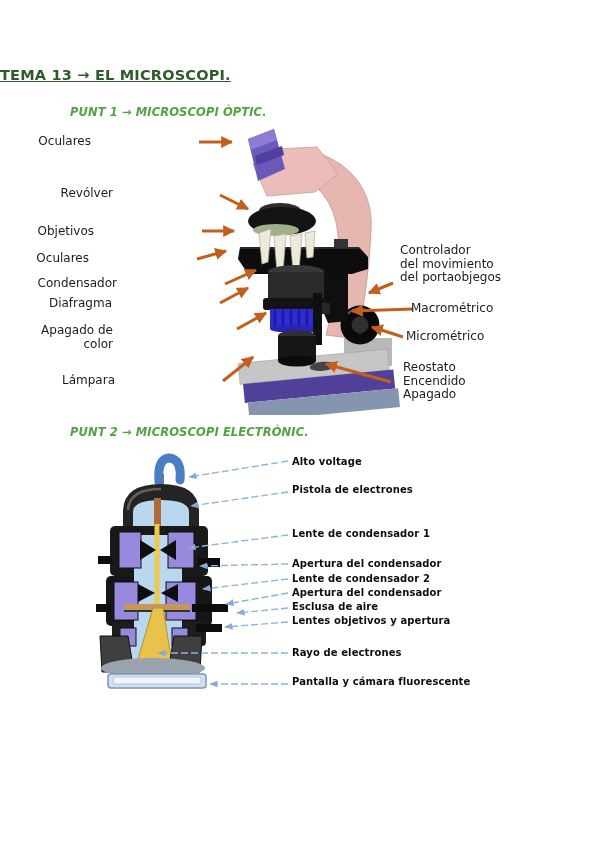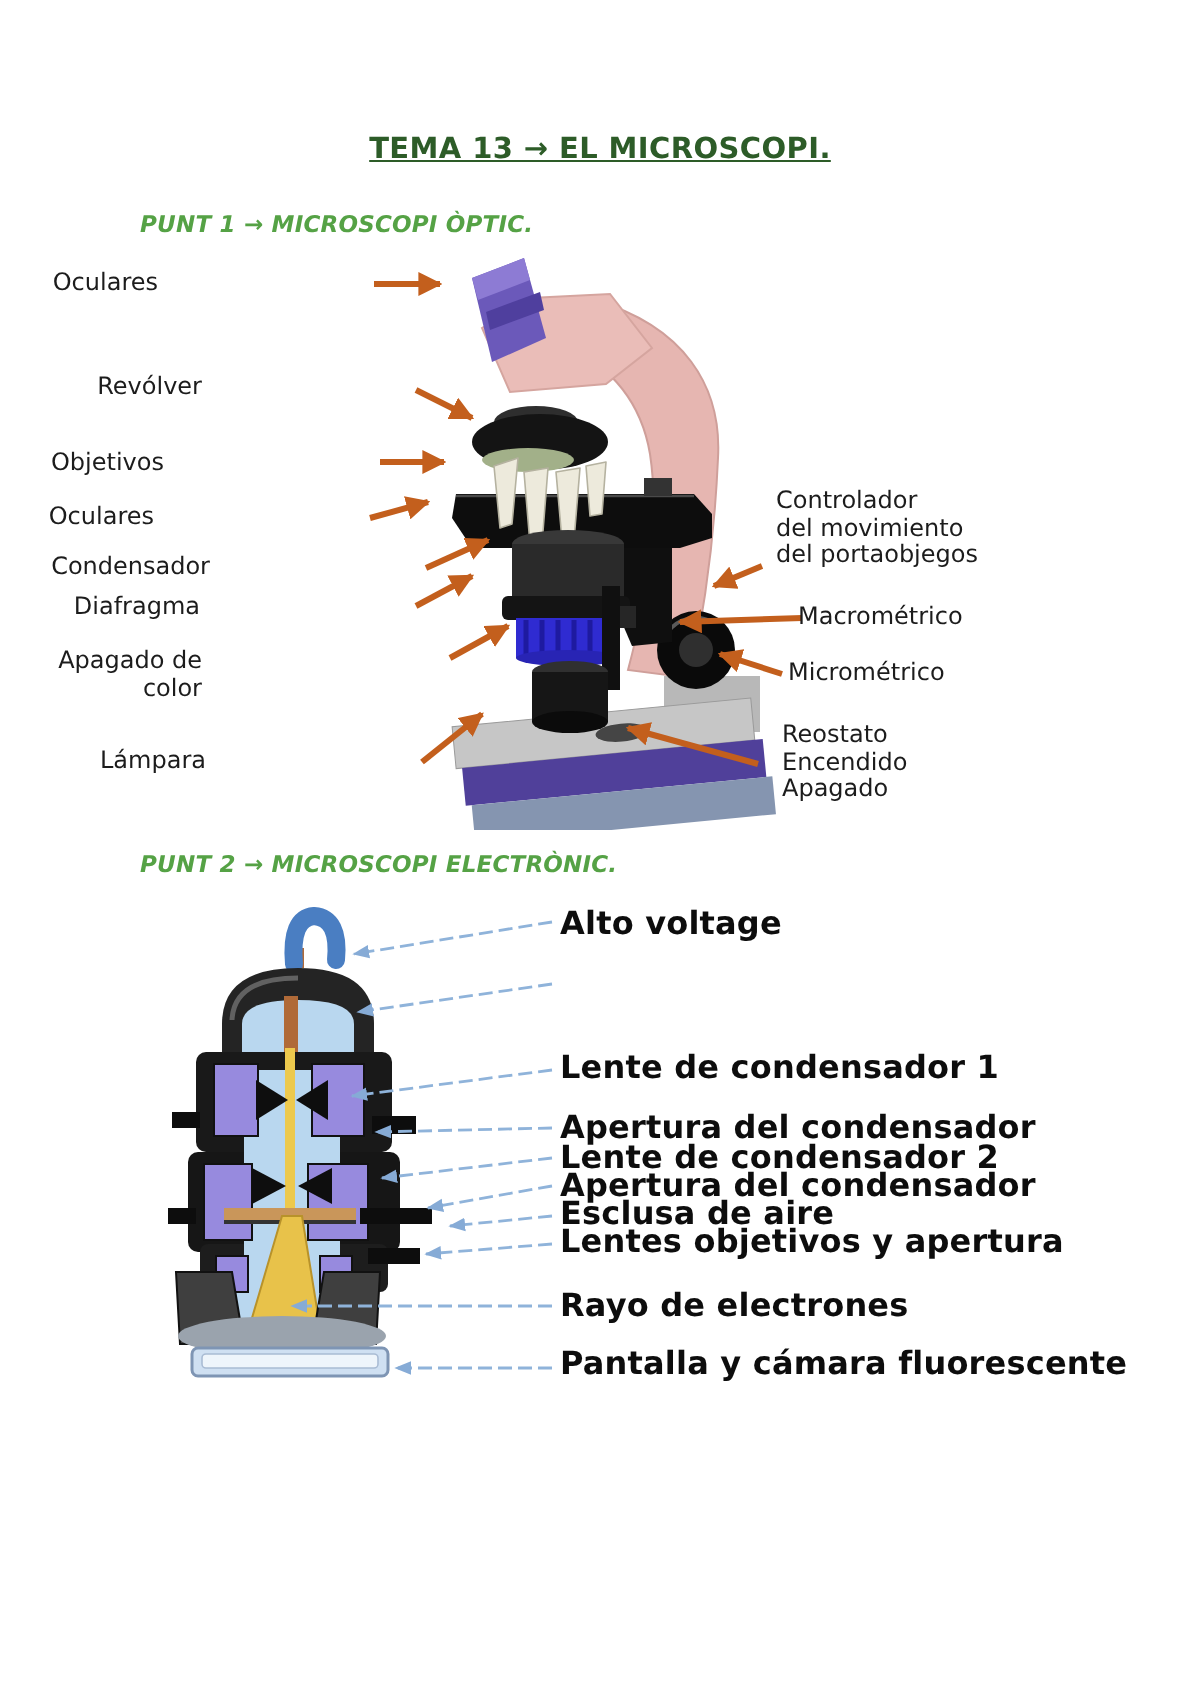--- a/index.html
+++ b/index.html
@@ -1,41 +1,41 @@
 <!DOCTYPE html>
 <html><head>
 <meta charset="utf-8">
 <style>
   html,body{margin:0;padding:0;background:#ffffff;}
   .page{
     position:relative;width:600px;height:848px;background:#ffffff;
     font-family:"DejaVu Sans","Liberation Sans",sans-serif;overflow:hidden;
   }
   .title{
-    position:absolute;top:67px;left:0;width:100%;margin:0;text-align:center;
+    position:absolute;top:67px;left:0;width:100%;margin:0;text-align:left;
     font-size:14.5px;font-weight:bold;color:#2d5c28;text-decoration:underline;
     letter-spacing:.2px;
   }
   .punt{
     position:absolute;margin:0;font-size:11.5px;font-weight:bold;color:#55a245;
     letter-spacing:.1px;white-space:nowrap;font-style:italic;
   }
   .punt1{left:70px;top:105px;}
   .punt2{left:70px;top:425px;}
-  .diagram{position:absolute;left:4px;width:496px;}
+  .diagram{position:absolute;left:16px;width:496px;}
   .diagram svg{position:absolute;left:0;top:0;}
   .optical{top:125px;height:290px;}
   .electron{top:448px;height:252px;}
   .lbl{
     position:absolute;font-size:12px;color:#1c1c1c;line-height:13.5px;
     white-space:pre-line;
   }
   .lbl.r{text-align:right;}
   .el-lbl{
-    position:absolute;left:276px;font-size:16px;font-weight:bold;color:#0d0d0d;
+    position:absolute;left:276px;font-size:10px;font-weight:bold;color:#0d0d0d;
     line-height:14px;white-space:nowrap;letter-spacing:.1px;
   }
 </style>
 </head>
 <body>
 
 <div class="page">
 
   <h1 class="title">TEMA 13 → EL MICROSCOPI.</h1>
 
@@ -231,20 +231,21 @@
         <line x1="272" y1="131" x2="187" y2="141" marker-end="url(#barw)"></line>
         <line x1="272" y1="145" x2="210" y2="156" marker-end="url(#barw)"></line>
         <line x1="272" y1="160" x2="221" y2="165" marker-end="url(#barw)"></line>
         <line x1="272" y1="174" x2="209" y2="179" marker-end="url(#barw)"></line>
         <line x1="272" y1="205" x2="142" y2="205" marker-end="url(#barw)"></line>
         <line x1="272" y1="236" x2="194" y2="236" marker-end="url(#barw)"></line>
       </g>
     </svg>
 
     <div class="el-lbl" style="top:7px;">Alto voltage</div>
+    <div class="el-lbl" style="top:35px;">Pistola de electrones</div>
     <div class="el-lbl" style="top:79px;">Lente de condensador 1</div>
     <div class="el-lbl" style="top:109px;">Apertura del condensador</div>
     <div class="el-lbl" style="top:124px;">Lente de condensador 2</div>
     <div class="el-lbl" style="top:138px;">Apertura del condensador</div>
     <div class="el-lbl" style="top:152px;">Esclusa de aire</div>
     <div class="el-lbl" style="top:166px;">Lentes objetivos y apertura</div>
     <div class="el-lbl" style="top:198px;">Rayo de electrones</div>
     <div class="el-lbl" style="top:227px;">Pantalla y cámara fluorescente</div>
   </div>
 

